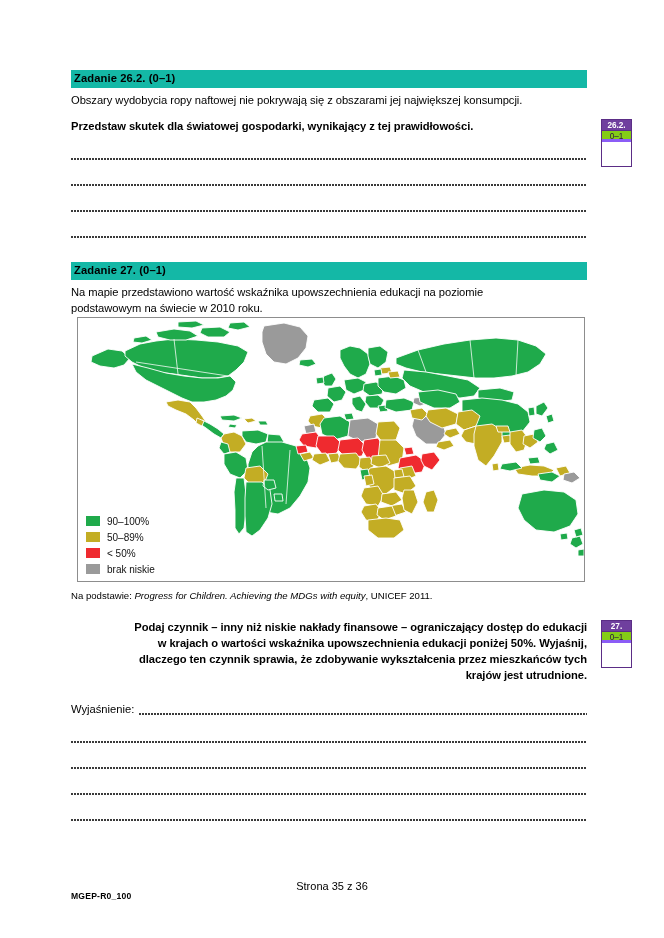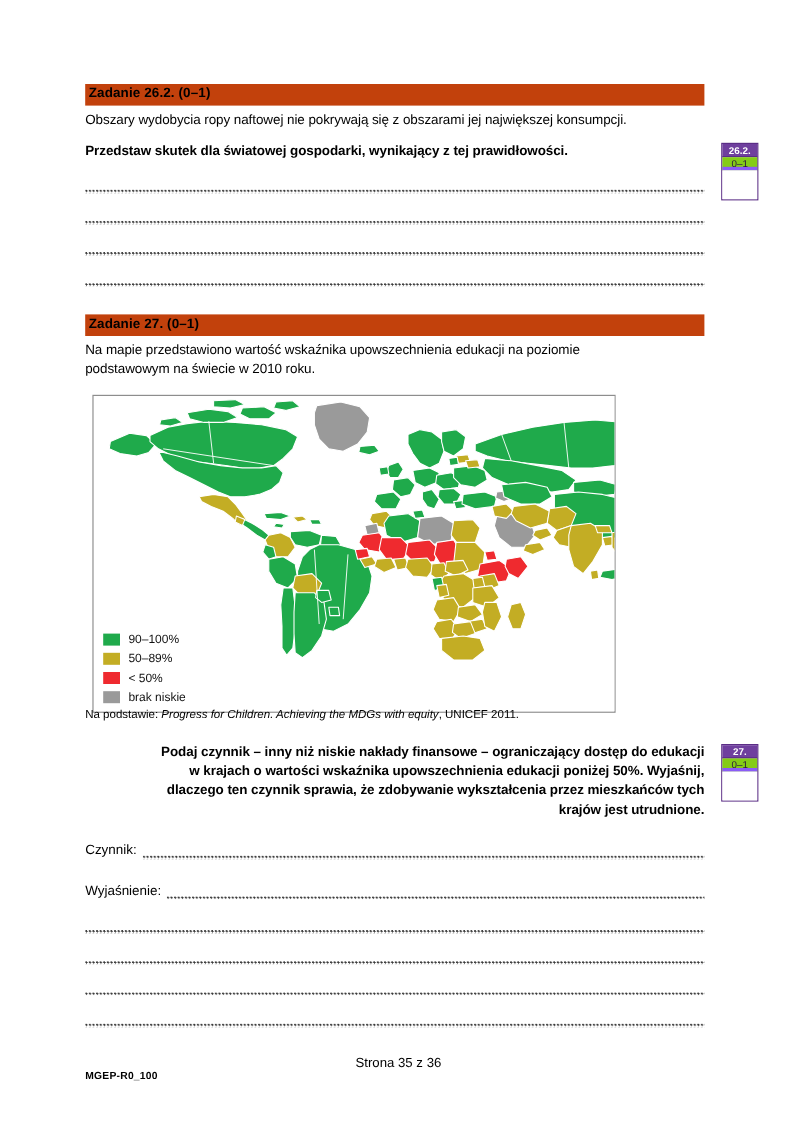--- a/index.html
+++ b/index.html
@@ -23,21 +23,21 @@
   
   .content {
     position: absolute;
     left: 71px;
     top: 0;
     width: 516px;
   }
 
   
   .task-bar {
-    background: #c2410c;
+    background: #14b8a6;
     font-weight: bold;
     font-size: 11.2px;
     line-height: 15px;
     padding: 1px 0 2px 3px;
     letter-spacing: 0.1px;
   }
 
   .intro {
     font-size: 11.2px;
     line-height: 16px;
@@ -112,26 +112,25 @@
   .score-box .sb-blank {
     background: #ffffff;
     height: 24px;
   }
 
   
   .map-frame {
     position: absolute;
     left: 77px;
     top: 317px;
-    width: 436px;
+    width: 508px;
     height: 265px;
     border: 1px solid #8d8d8d;
     background: #ffffff;
     overflow: hidden;
-    margin-top: 12px;
   }
   .map-frame svg { display: block; }
 
   .legend {
     position: absolute;
     left: 8px;
     bottom: 4px;
   }
   .legend-row {
     display: flex;
@@ -450,24 +449,20 @@
   <div class="source">
     <span>Na podstawie: </span><i>Progress for Children. Achieving the MDGs with equity</i><span>, UNICEF 2011.</span>
   </div>
 
   <div class="content" style="top:619px;text-align:right;">
     <div class="bold-prompt" style="margin-top:0;">Podaj czynnik – inny niż niskie nakłady finansowe – ograniczający dostęp do edukacji</div>
     <div class="bold-prompt" style="margin-top:0;">w krajach o wartości wskaźnika upowszechnienia edukacji poniżej 50%. Wyjaśnij,</div>
     <div class="bold-prompt" style="margin-top:0;">dlaczego ten czynnik sprawia, że zdobywanie wykształcenia przez mieszkańców tych</div>
     <div class="bold-prompt" style="margin-top:0;">krajów jest utrudnione.</div>
 
-    <div class="labelled-line" style="margin-top:12px;">
-      <span class="lbl">Czynnik: </span>
-      <span class="fill"></span>
-    </div>
 
     <div class="labelled-line" style="margin-top:12px;">
       <span class="lbl">Wyjaśnienie: </span>
       <span class="fill"></span>
     </div>
 
     <div style="margin-top:8px;">
       <div class="dots"></div>
       <div class="dots" style="margin-top:6px;"></div>
       <div class="dots" style="margin-top:6px;"></div>

